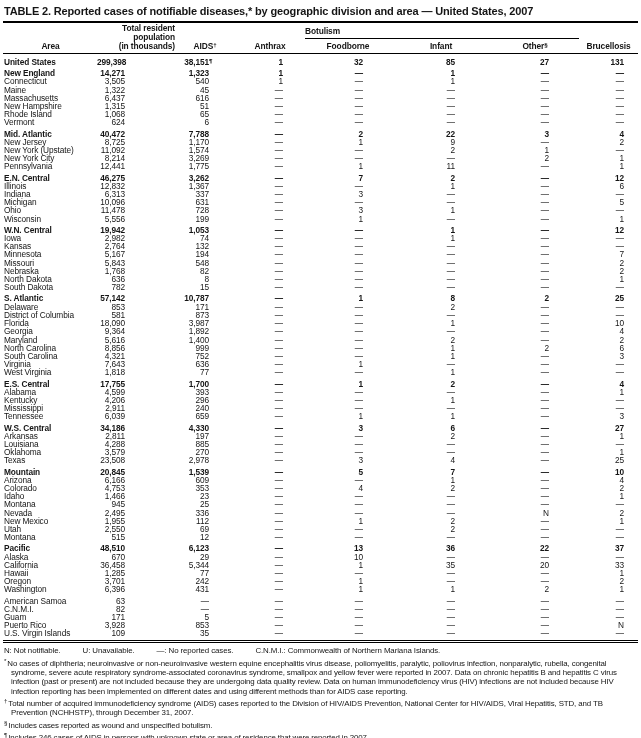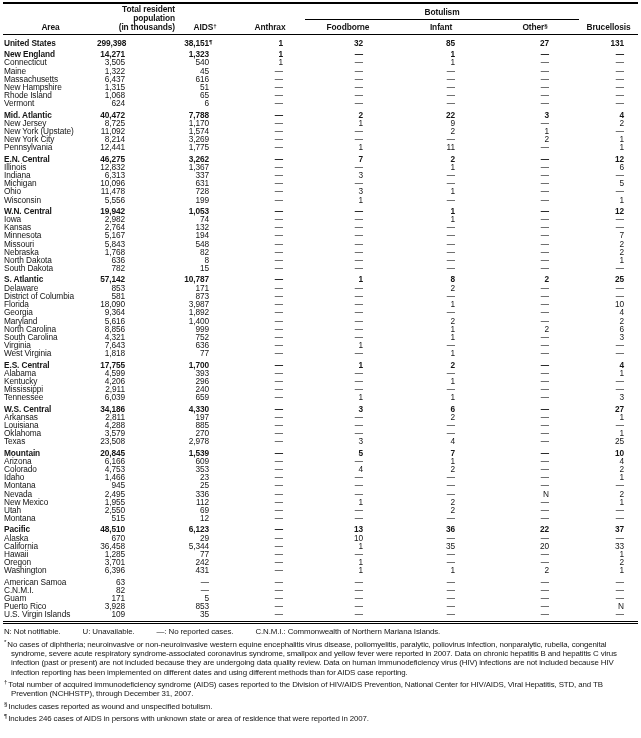--- a/index.html
+++ b/index.html
@@ -8,21 +8,21 @@
   .page{padding:2px 3px 0 3px;}
   .title{font-size:11px;font-weight:bold;letter-spacing:-0.15px;padding:3px 0 4px 1px;}
   table{border-collapse:collapse;table-layout:fixed;width:635px;
         border-top:2px solid #000;border-bottom:3px double #000;}
   thead{border-bottom:1px solid #000;}
   thead th{font-size:8.4px;font-weight:bold;vertical-align:bottom;
            padding:1px 0 2px 0;letter-spacing:-0.1px;}
   th.h-area{text-align:center;padding-left:1px;}
   th.h-pop{white-space:pre-line;text-align:right;line-height:9px;}
   th.h-center{text-align:center;}
-  th.h-group{text-align:center;border-bottom:1px solid #000;padding-bottom:2px;
+  th.h-group{text-align:left;border-bottom:1px solid #000;padding-bottom:2px;
              vertical-align:bottom;}
   tbody td{font-size:8.3px;line-height:8.2px;padding:0;letter-spacing:-0.1px;
            white-space:nowrap;}
   td.area{text-align:left;padding-left:1px;}
   td.num{text-align:right;font-variant-numeric:tabular-nums;}
   tr.bold td{font-weight:bold;}
   tr.gap td{padding-top:3px;}
   tbody tr:first-child td{padding-top:3px;}
   tbody tr:last-child td{padding-bottom:2px;}
   td:nth-child(2){padding-right:50px;}
@@ -39,20 +39,21 @@
   .legend span{margin-right:22px;}
   .legend span:last-child{margin-right:12px;}
   .fn{font-size:7.9px;line-height:9.5px;letter-spacing:-0.12px;margin:0 0 0 1px;
       padding-left:7px;text-indent:-7px;}
   .fnm{font-size:6.2px;vertical-align:2.5px;padding-right:1px;}
 </style>
 </head>
 <body>
 
 <div class="page">
+  <div class="title">TABLE 2. Reported cases of notifiable diseases,* by geographic division and area — United States, 2007</div>
 
   <table>
     <colgroup>
       <col style="width:94px">
         <col style="width:78px">
         <col style="width:60px">
       <col style="width:70px">
         <col style="width:86px">
         <col style="width:100px">
       <col style="width:88px">

